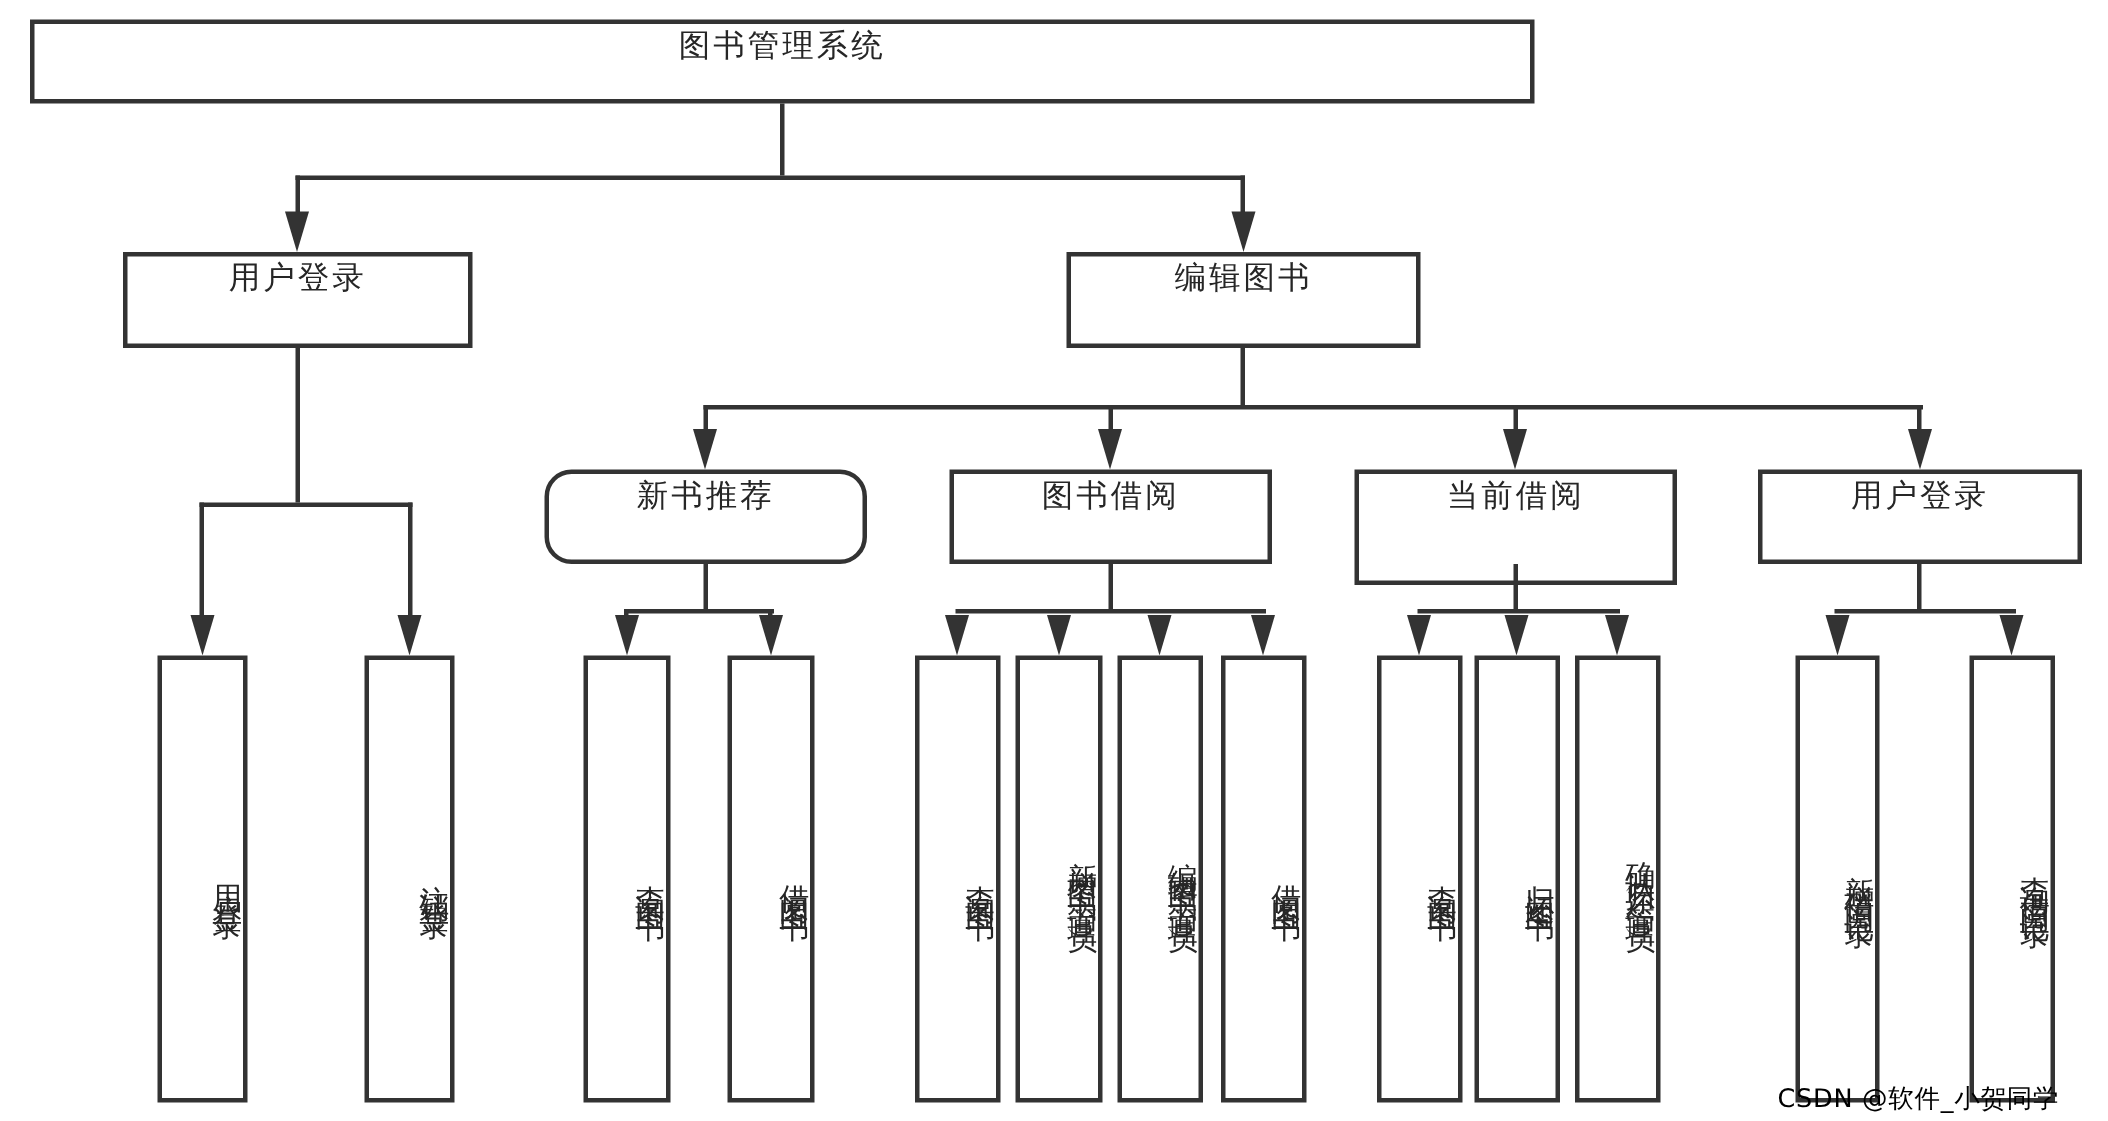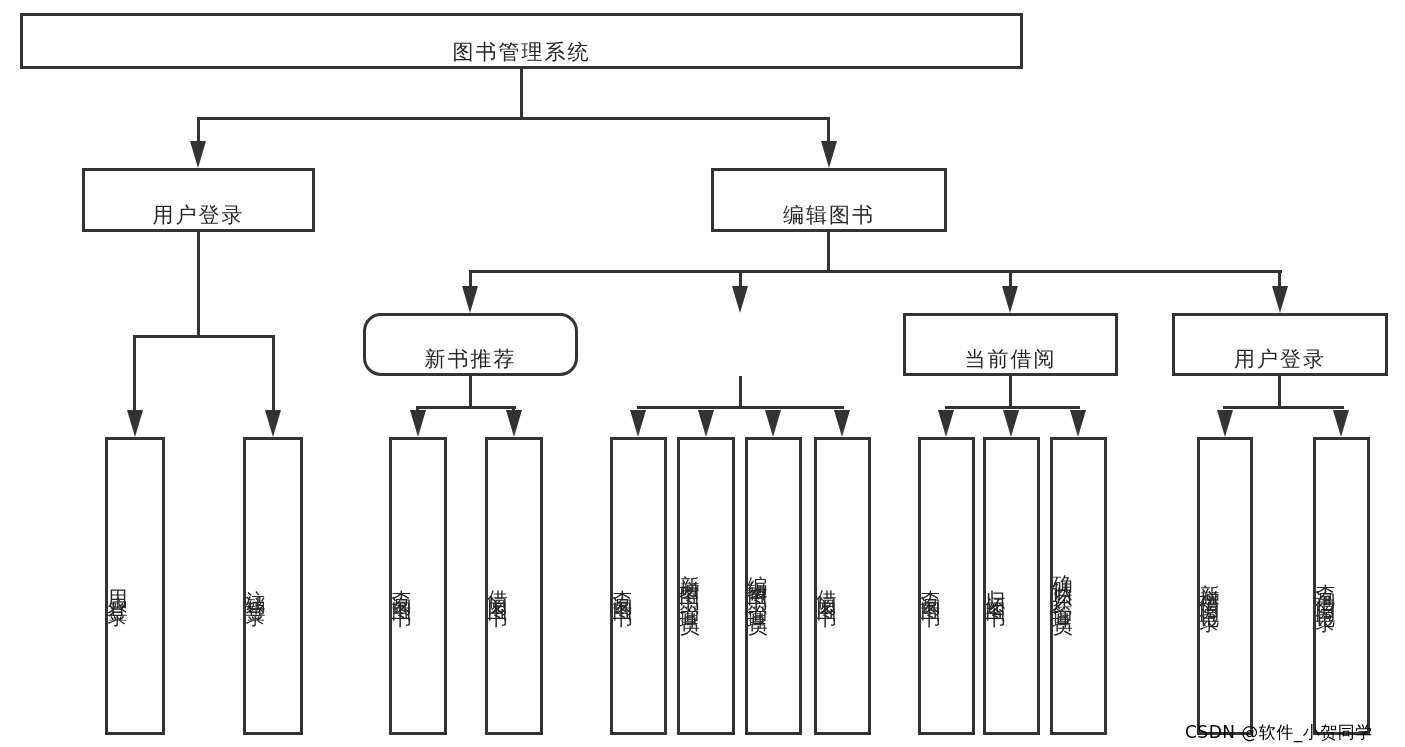--- a/index.html
+++ b/index.html
@@ -2,21 +2,21 @@
 <html><head>
 <meta charset="utf-8">
 <style>
   html,body{margin:0;padding:0;background:#fff;}
   #canvas{
     position:relative;width:1405px;height:747px;background:#fff;overflow:hidden;
     font-family:"DejaVu Sans","Liberation Sans",sans-serif;color:#262626;
   }
   .box{
     position:absolute;box-sizing:border-box;border:3px solid #333;background:#fff;
-    display:flex;align-items:flex-end;justify-content:center;
+    display:flex;align-items:flex-start;justify-content:center;
     font-size:21px;letter-spacing:2px;color:#262626;text-align:center;
   }
   .vbox{
     writing-mode:vertical-rl;text-orientation:mixed;
     font-size:20px;letter-spacing:6px;line-height:1;
   }
   .h,.v{position:absolute;background:#333;}
   .arrow{
     position:absolute;width:0;height:0;
     border-left:8px solid transparent;border-right:8px solid transparent;
@@ -64,21 +64,24 @@
   <div class="v" style="left:739px;top:270px;width:3px;height:19px;"></div>
   <div class="arrow" style="left:732px;top:286px;"></div>
   <div class="v" style="left:1009px;top:270px;width:3px;height:19px;"></div>
   <div class="arrow" style="left:1002px;top:286px;"></div>
   <div class="v" style="left:1278px;top:270px;width:3px;height:19px;"></div>
   <div class="arrow" style="left:1272px;top:286px;"></div>
 
   <div class="box" style="left:363px;top:313px;width:215px;height:63px;border-radius:18px;">
     <span>新书推荐</span>
   </div>
-  <div class="box" style="left:903px;top:313px;width:215px;height:63px;">
+  <div class="box" style="left:633px;top:313px;width:215px;height:63px;">
+    <span>图书借阅</span>
+  </div>
+  <div class="box" style="left:903px;top:313px;width:215px;height:77px;">
     <span>当前借阅</span>
   </div>
   <div class="box" style="left:1172px;top:313px;width:216px;height:63px;">
     <span>用户登录</span>
   </div>
 
   <div class="v" style="left:469px;top:376px;width:3px;height:30px;"></div>
   <div class="h" style="left:416px;top:406px;width:100px;height:3px;"></div>
   <div class="v" style="left:416px;top:406px;width:3px;height:8px;"></div>
   <div class="arrow" style="left:410px;top:410px;"></div>

